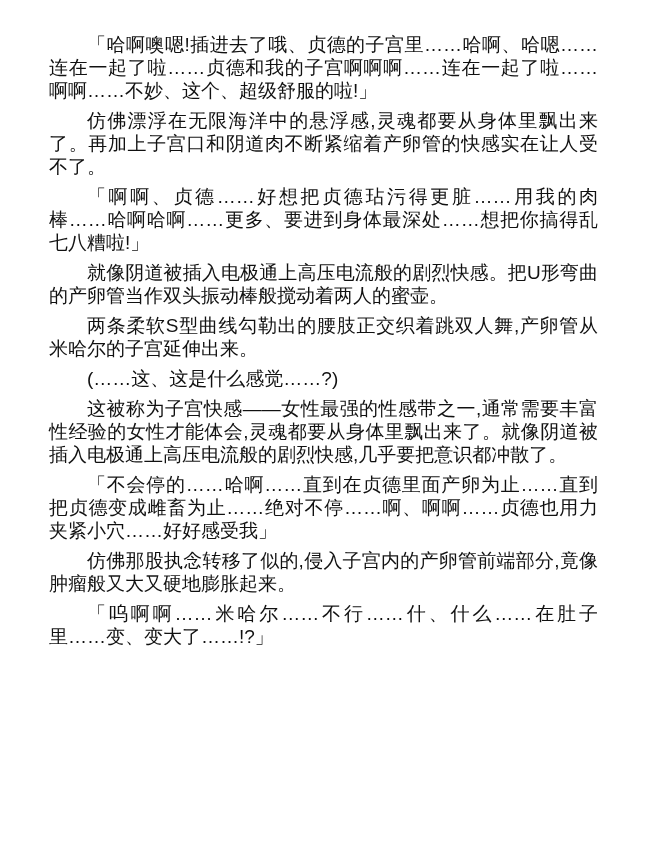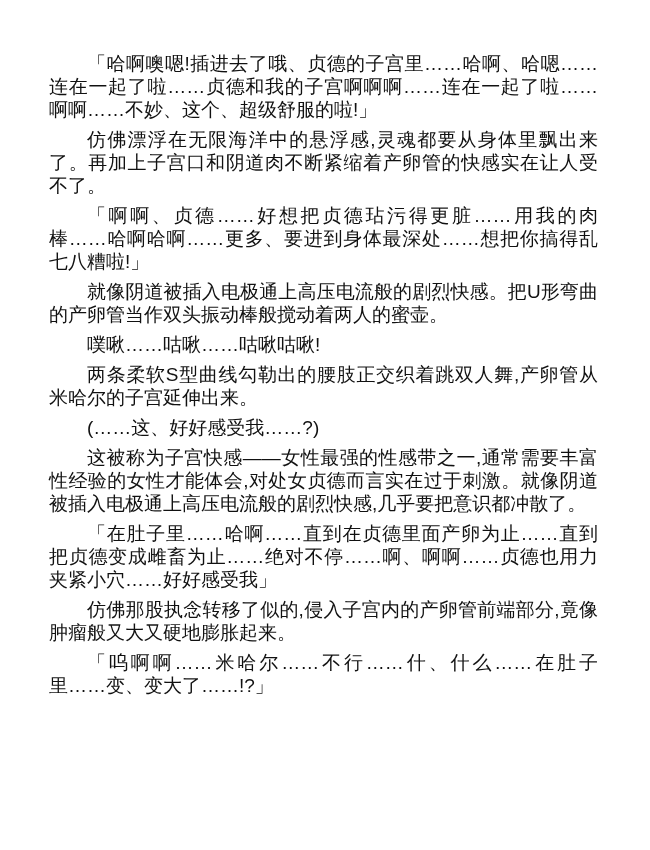--- a/index.html
+++ b/index.html
@@ -10,21 +10,21 @@
   body {
     width: 650px;
     height: 850px;
     overflow: hidden;
     font-family: "Liberation Sans", sans-serif;
   }
   .page {
     box-sizing: border-box;
     width: 650px;
     height: 850px;
-    padding: 52px 52px 20px 49px;
+    padding: 33px 52px 20px 49px;
     background: #ffffff;
   }
   .text-block p {
     margin: 0 0 7px 0;
     padding: 0;
     font-size: 19px;
     line-height: 23px;
     color: #111111;
     text-align: justify;
     text-justify: inter-ideograph;
@@ -34,21 +34,20 @@
 </style>
 </head>
 <body>
 
 <div class="page">
   <div class="text-block">
     <p>「哈啊噢嗯!插进去了哦、贞德的子宫里……哈啊、哈嗯……连在一起了啦……贞德和我的子宫啊啊啊……连在一起了啦……啊啊……不妙、这个、超级舒服的啦!」</p>
     <p>仿佛漂浮在无限海洋中的悬浮感,灵魂都要从身体里飘出来了。再加上子宫口和阴道肉不断紧缩着产卵管的快感实在让人受不了。</p>
     <p>「啊啊、贞德……好想把贞德玷污得更脏……用我的肉棒……哈啊哈啊……更多、要进到身体最深处……想把你搞得乱七八糟啦!」</p>
     <p>就像阴道被插入电极通上高压电流般的剧烈快感。把U形弯曲的产卵管当作双头振动棒般搅动着两人的蜜壶。</p>
-    <p>噗啾……咕啾……咕啾咕啾!</p>
     <p>两条柔软S型曲线勾勒出的腰肢正交织着跳双人舞,产卵管从米哈尔的子宫延伸出来。</p>
-    <p>(……这、好好感受我……?)</p>
-    <p>这被称为子宫快感——女性最强的性感带之一,通常需要丰富性经验的女性才能体会,对处女贞德而言实在过于刺激。就像阴道被插入电极通上高压电流般的剧烈快感,几乎要把意识都冲散了。</p>
-    <p>「在肚子里……哈啊……直到在贞德里面产卵为止……直到把贞德变成雌畜为止……绝对不停……啊、啊啊……贞德也用力夹紧小穴……好好感受我」</p>
+    <p>(……这、这是什么感觉……?)</p>
+    <p>这被称为子宫快感——女性最强的性感带之一,通常需要丰富性经验的女性才能体会,灵魂都要从身体里飘出来了。就像阴道被插入电极通上高压电流般的剧烈快感,几乎要把意识都冲散了。</p>
+    <p>「不会停的……哈啊……直到在贞德里面产卵为止……直到把贞德变成雌畜为止……绝对不停……啊、啊啊……贞德也用力夹紧小穴……好好感受我」</p>
     <p>仿佛那股执念转移了似的,侵入子宫内的产卵管前端部分,竟像肿瘤般又大又硬地膨胀起来。</p>
     <p>「呜啊啊……米哈尔……不行……什、什么……在肚子里……变、变大了……!?」</p>
   </div>
 </div>
 
 </body></html>

